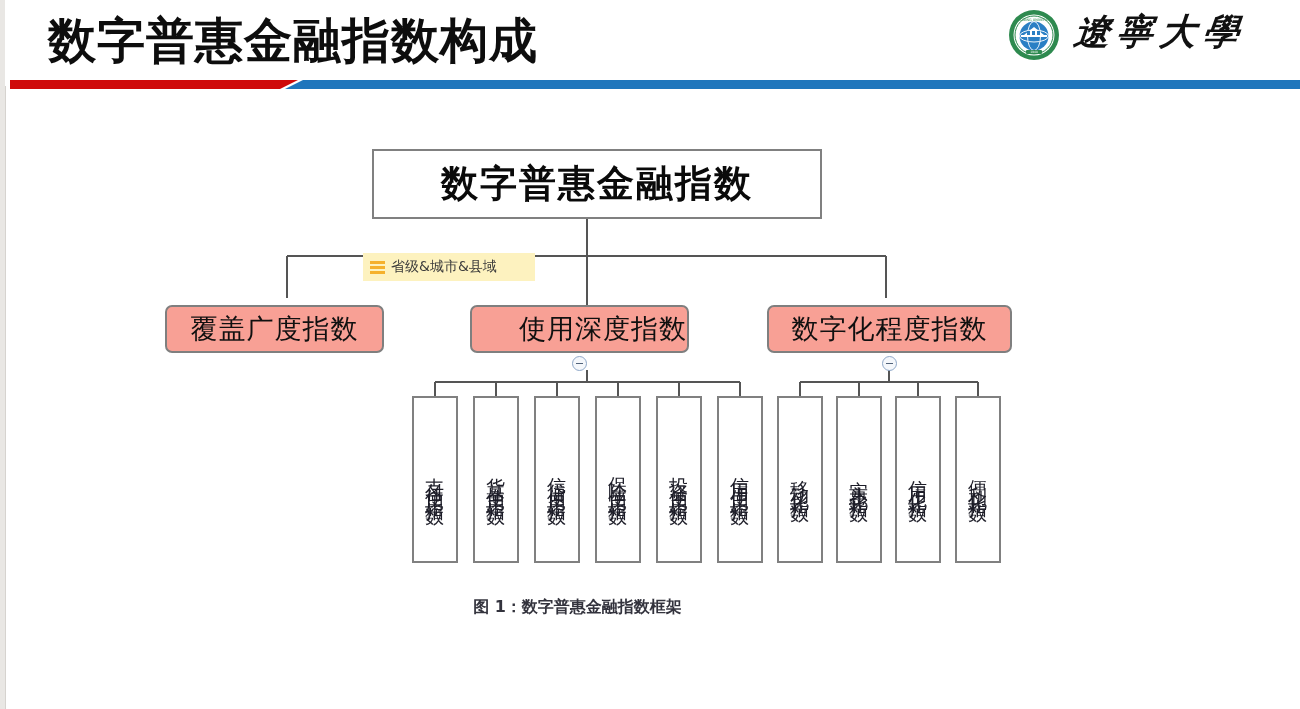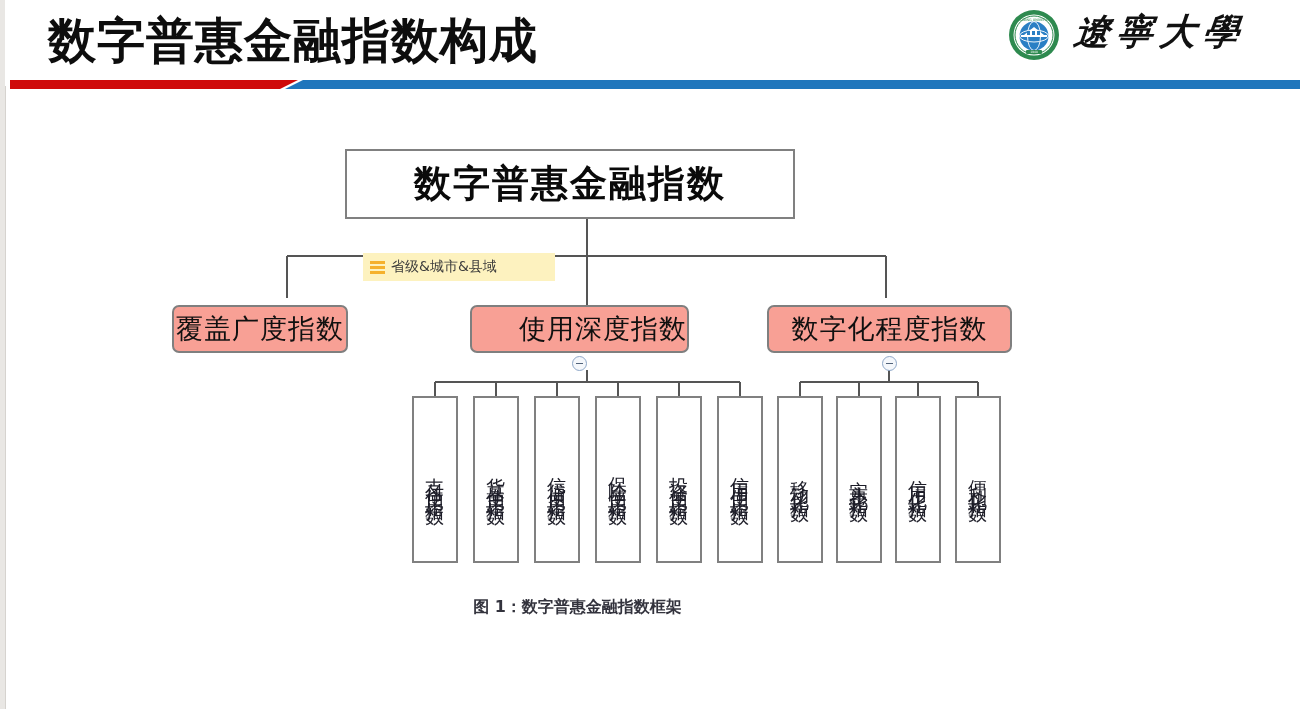--- a/index.html
+++ b/index.html
@@ -42,47 +42,47 @@
     transform:skewX(-6deg);
   }
   
   #diagram{position:absolute;left:5px;top:86px;width:1295px;height:623px;}
   #diagram-svg{position:absolute;left:0;top:0;width:1295px;height:623px;}
 
   .node{position:absolute;box-sizing:border-box;display:flex;
         align-items:center;justify-content:center;}
   
   #root-node{
-    left:340px;top:63px;width:450px;height:70px;
+    left:367px;top:63px;width:450px;height:70px;
     background:#ffffff;border:2px solid #808080;
   }
   #root-node .label{
     font-size:37px;font-weight:bold;color:#0a0a0a;letter-spacing:2px;
     font-family:"DejaVu Sans","Liberation Sans",sans-serif;
   }
   
   #scope-note{
-    position:absolute;left:358px;top:167px;width:192px;height:28px;
+    position:absolute;left:358px;top:167px;width:172px;height:28px;
     background:#fdf2bf;display:flex;align-items:center;padding-left:7px;
     box-sizing:border-box;
   }
   #list-icon{width:15px;height:13px;flex:none;position:relative;margin-right:6px;}
   #list-icon i{position:absolute;left:0;width:15px;height:3px;background:#f5b12c;display:block;}
   #list-icon i:nth-child(1){top:0;}
   #list-icon i:nth-child(2){top:5px;}
   #list-icon i:nth-child(3){top:10px;}
   #scope-note .label{font-size:14px;color:#3b3b3b;white-space:nowrap;
         font-family:"DejaVu Sans","Liberation Sans",sans-serif;}
   
   .lvl2{
     background:#f8a095;border:2px solid #7f7f7f;border-radius:7px;height:48px;
   }
   .lvl2 .label{font-size:27px;color:#101010;letter-spacing:1px;white-space:nowrap;
         font-family:"DejaVu Sans","Liberation Sans",sans-serif;}
-  #node-coverage{left:167px;top:219px;width:176px;}
+  #node-coverage{left:160px;top:219px;width:219px;}
   #node-usage{left:465px;top:219px;width:219px;justify-content:flex-end;}
   #node-digitization{left:762px;top:219px;width:245px;}
   
   .collapse-toggle{
     position:absolute;width:15px;height:15px;border-radius:50%;
     background:#f4f7fb;border:1px solid #8fa8c8;box-sizing:border-box;
   }
   .collapse-toggle::after{
     content:"";position:absolute;left:3px;top:6px;width:7px;height:1px;background:#51637b;
   }

